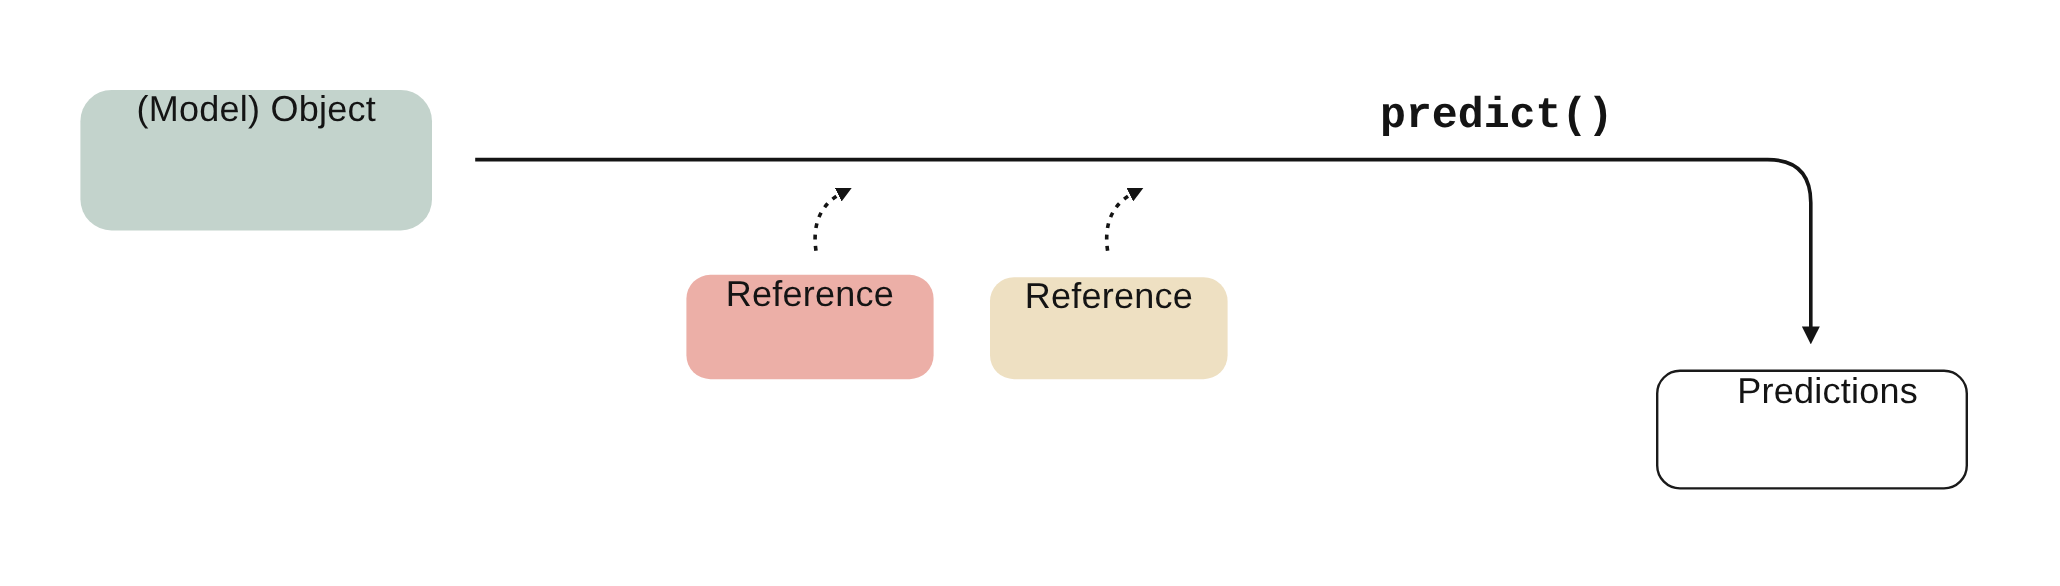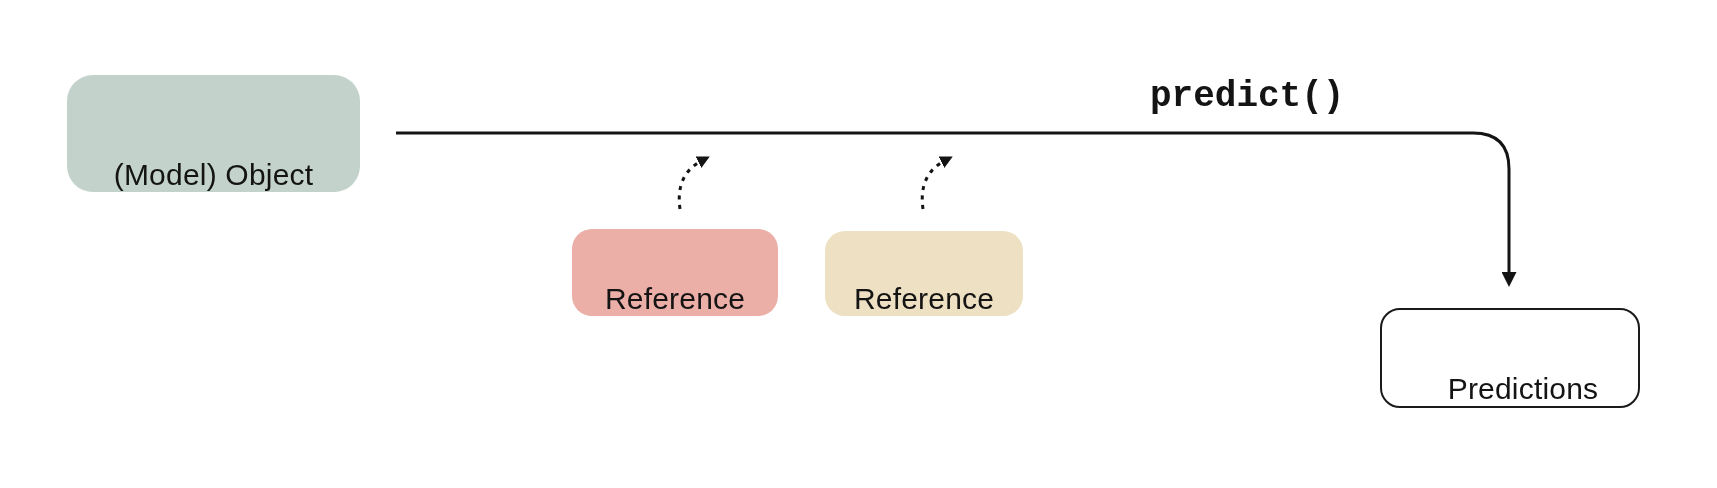--- a/index.html
+++ b/index.html
@@ -33,21 +33,21 @@
     stroke-width: 3;
     stroke-dasharray: 4 5.5;
   }
   .wires marker path {
     fill: #141414;
     stroke: none;
   }
   .box {
     position: absolute;
     display: flex;
-    align-items: flex-end;
+    align-items: flex-start;
     justify-content: center;
     box-sizing: border-box;
     color: #141414;
     font-size: 30px;
     letter-spacing: 0.2px;
     white-space: nowrap;
   }
   .box-model {
     left: 67px;
     top: 75px;

